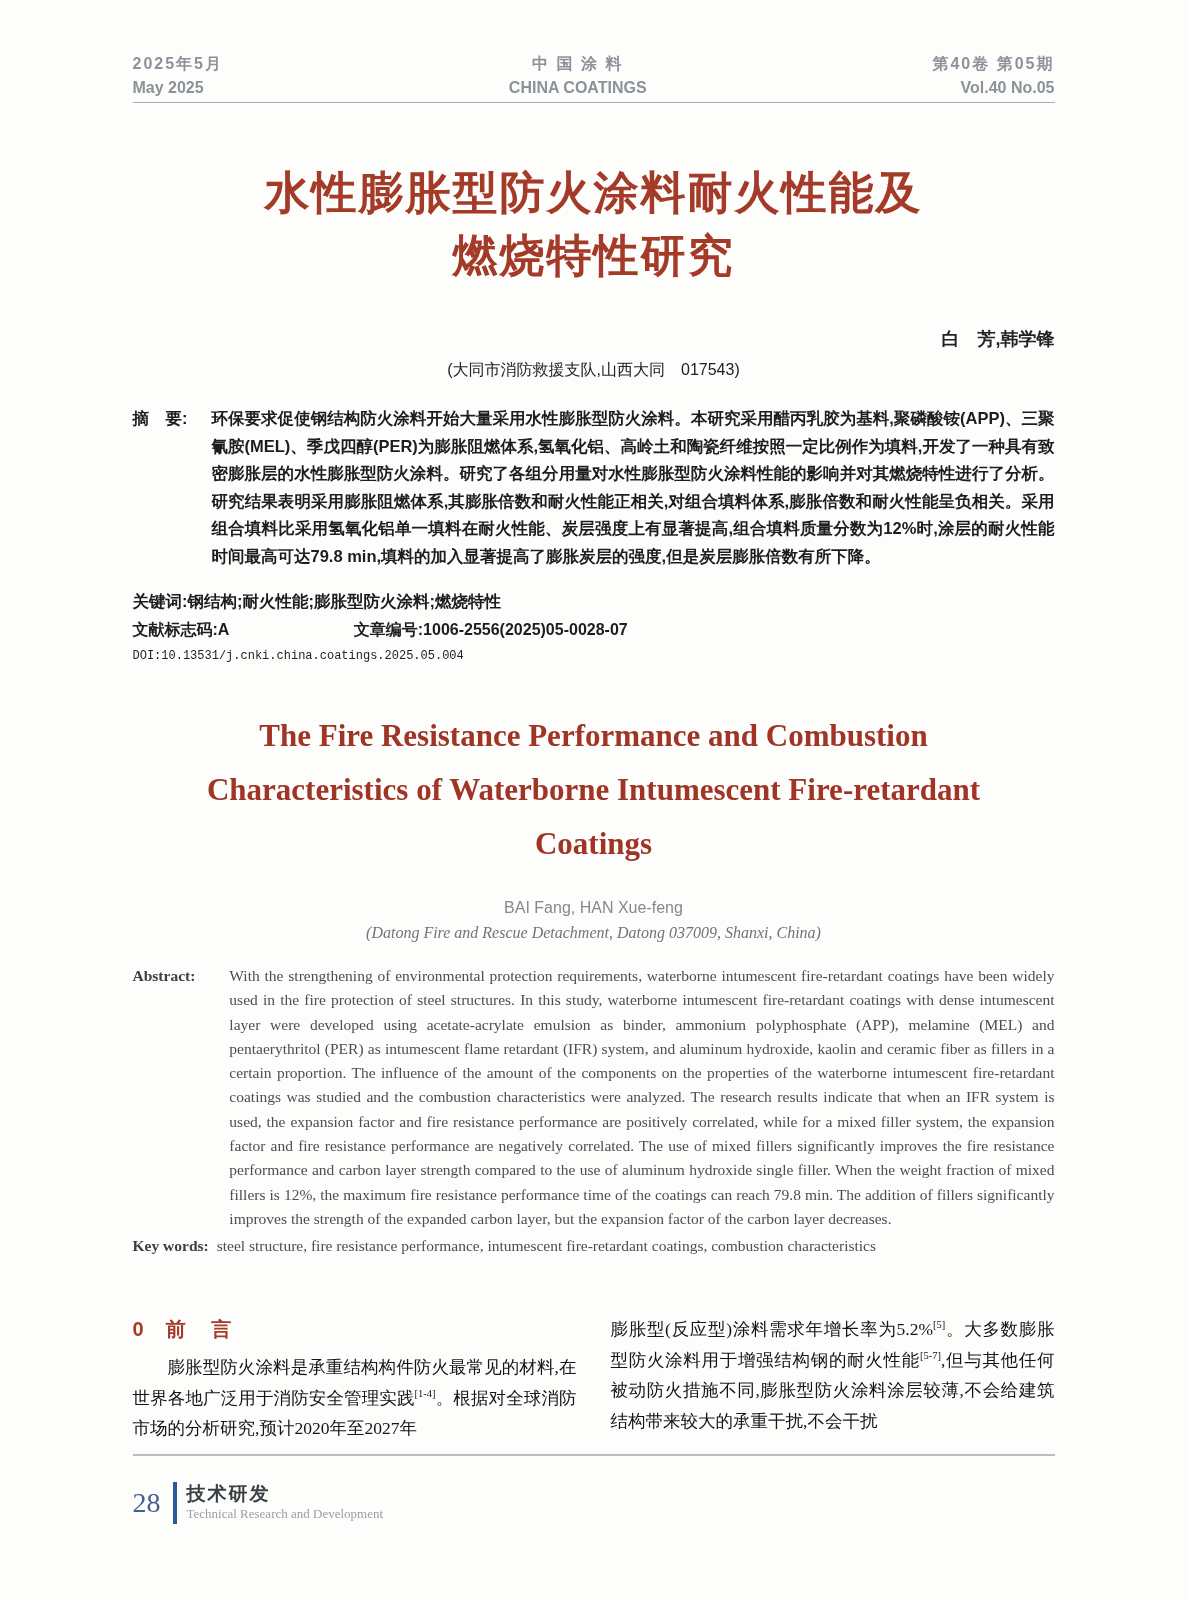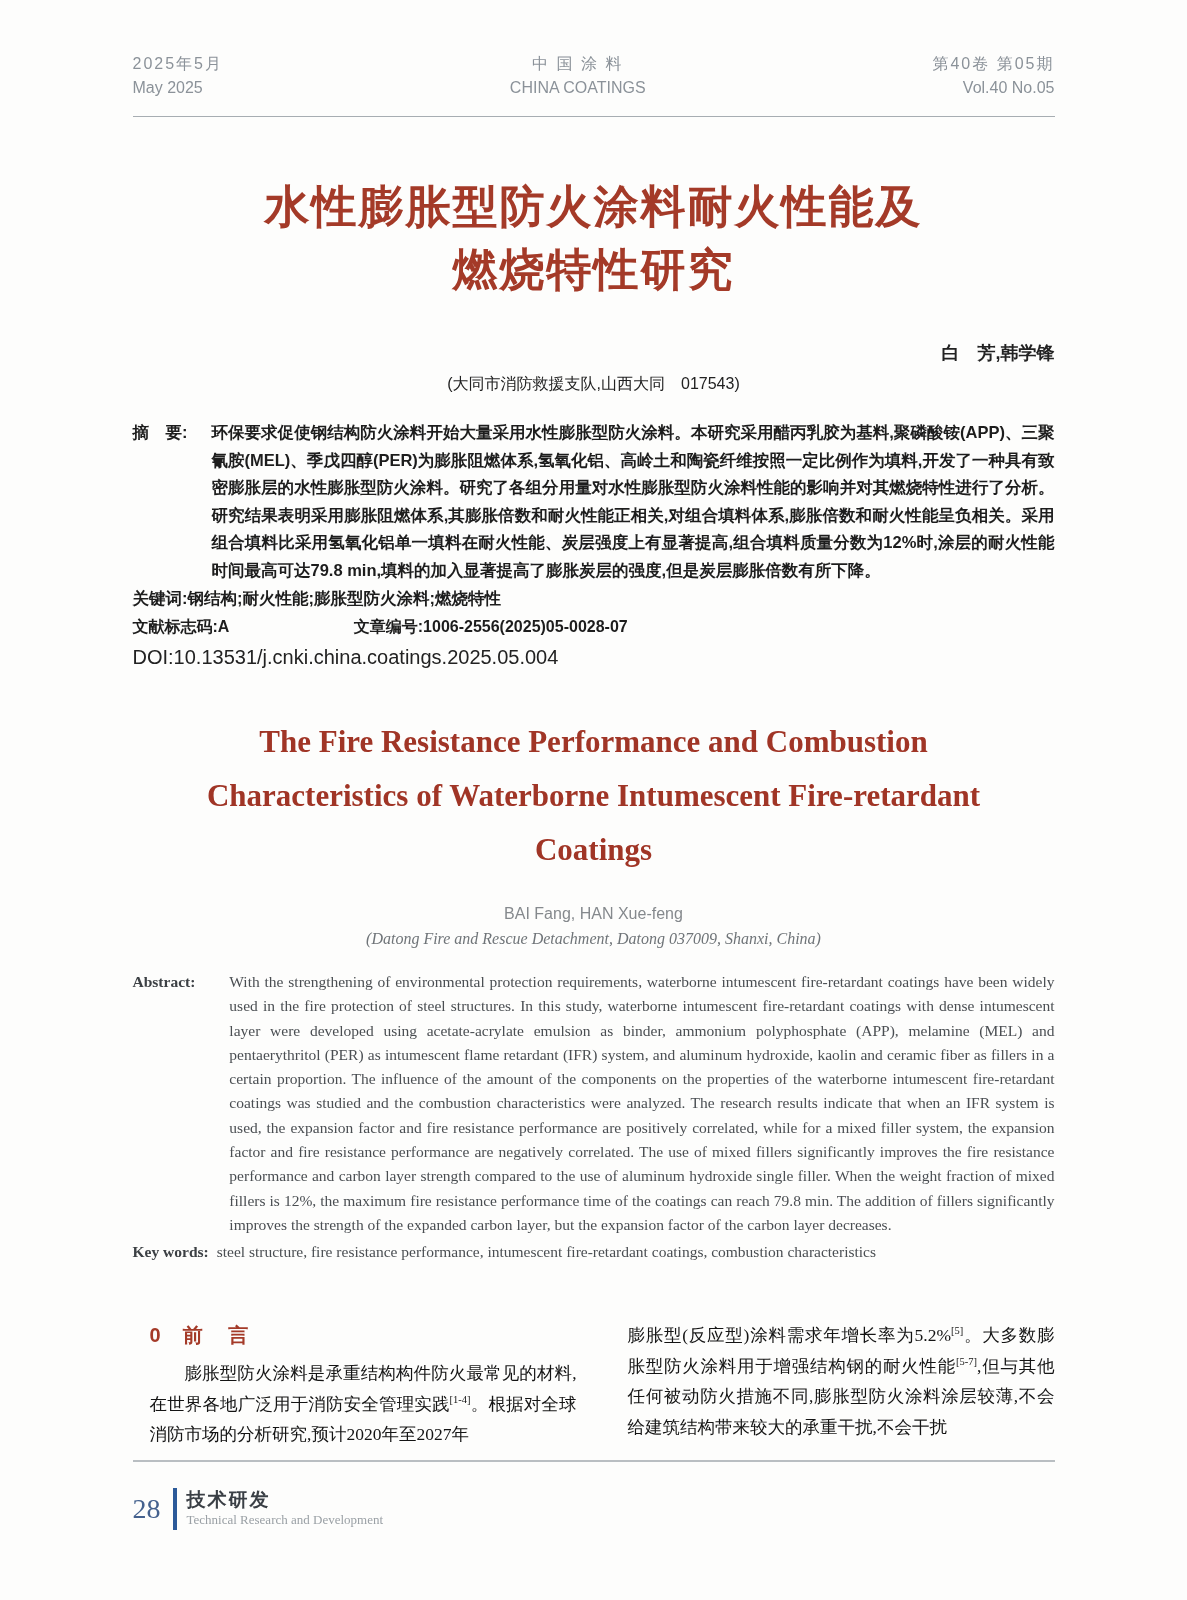--- a/index.html
+++ b/index.html
@@ -11,50 +11,50 @@
     margin: 0 auto;
     background: #fdfdfc;
     overflow: hidden;
   }
   .content { width: 922px; margin: 0 auto; padding-top: 52px; }
 
   
   .jheader {
     display: flex; justify-content: space-between; align-items: flex-end;
     color: #8b9299; font-size: 16px; line-height: 24px;
-    padding-bottom: 16px; border-bottom: 1px solid #a7adb2;
+    padding-bottom: 2px; border-bottom: 1px solid #a7adb2; font-weight: bold;
   }
   .jheader .col { display: flex; flex-direction: column; }
   .jheader .col.center { text-align: center; }
   .jheader .col.right { text-align: right; }
   .jheader .cn { letter-spacing: 2px; }
 
   
   .title-cn {
     margin-top: 58px; text-align: center;
     color: #a43a28; font-weight: 700; font-size: 45px; line-height: 63px;
     letter-spacing: 2px;
   }
   .authors-cn { margin-top: 40px; text-align: right; font-size: 18px; font-weight: 700; color: #222; }
   .affil-cn  { margin-top: 9px; text-align: center; font-size: 16px; color: #222; }
 
   
   .abs-cn { margin-top: 24px; font-size: 16.5px; line-height: 27.5px; color: #1d1d1d; font-weight: 600; }
   .hang { display: flex; }
   .hang .lbl { white-space: nowrap; flex: 0 0 auto; }
   .hang .txt { flex: 1 1 auto; text-align: justify; margin-left: 24px; }
-  .kw-cn { margin-top: 1px; font-size: 16.5px; line-height: 27px; color: #1d1d1d; font-weight: 600; }
+  .kw-cn { margin-top: 18px; font-size: 16.5px; line-height: 27px; color: #1d1d1d; font-weight: 600; }
   .clc-row {
     margin-top: 5px; display: flex; font-size: 16px; color: #1d1d1d; font-weight: 600;
   }
   .clc-row .clc  { flex: 0 0 47%; }
   .clc-row .code { flex: 0 0 24%; }
   .clc-row .aid  { flex: 1 1 auto; }
   sup { font-size: 10px; vertical-align: super; line-height: 0; }
-  .doi { margin-top: 8px; font-family: Liberation Sans, sans-serif; font-size: 20px; color: #222; font-weight: 400; }
+  .doi { margin-top: 8px; font-family: Liberation Mono, monospace; font-size: 12px; color: #222; font-weight: 400; }
 
   
   .title-en {
     margin-top: 46px; text-align: center;
     font-family: "Liberation Serif", serif; font-weight: 700;
     color: #a03526; font-size: 31px; line-height: 54px;
   }
   .authors-en { margin-top: 28px; text-align: center; font-size: 16px; color: #85898d; }
   .affil-en {
     margin-top: 7px; text-align: center; font-family: "Liberation Serif", serif;
@@ -68,21 +68,21 @@
   }
   .abs-en .lbl { font-weight: 700; color: #3c4044; padding-right: 10px; }
   .kw-en {
     margin-top: 3px; font-family: "Liberation Serif", serif;
     font-size: 15.5px; line-height: 24px; color: #4a4e52;
   }
   .kw-en .lbl { font-weight: 700; color: #3c4044; padding-right: 8px; }
 
   
   .body-cols { margin-top: 56px; display: flex; gap: 34px; }
-  .bcol { flex: 1 1 0; font-family: "Liberation Serif", serif; font-size: 17.5px; line-height: 30.5px; color: #141414; margin-left: 17px; }
+  .bcol { flex: 1 1 0; font-family: "Liberation Serif", serif; font-size: 17.5px; line-height: 30.5px; color: #141414; }
   .sec-head { color: #a43a28; font-weight: 700; font-size: 20px; line-height: 30px; font-family: "Liberation Sans", sans-serif; margin-bottom: 8px; }
   .sec-head .num { margin-right: 22px; }
   .sec-head .lab { letter-spacing: 10px; }
   .para { text-align: justify; }
   .para.indent { text-indent: 2em; }
   .bcol sup { font-size: 10.5px; }
 
   
   .footnote-rule { margin-top: 10px; border-top: 2px solid #b9bec2; }
   .footnote { margin-top: 10px; font-size: 15px; line-height: 29px; color: #2c2c2c; font-weight: 500; }

